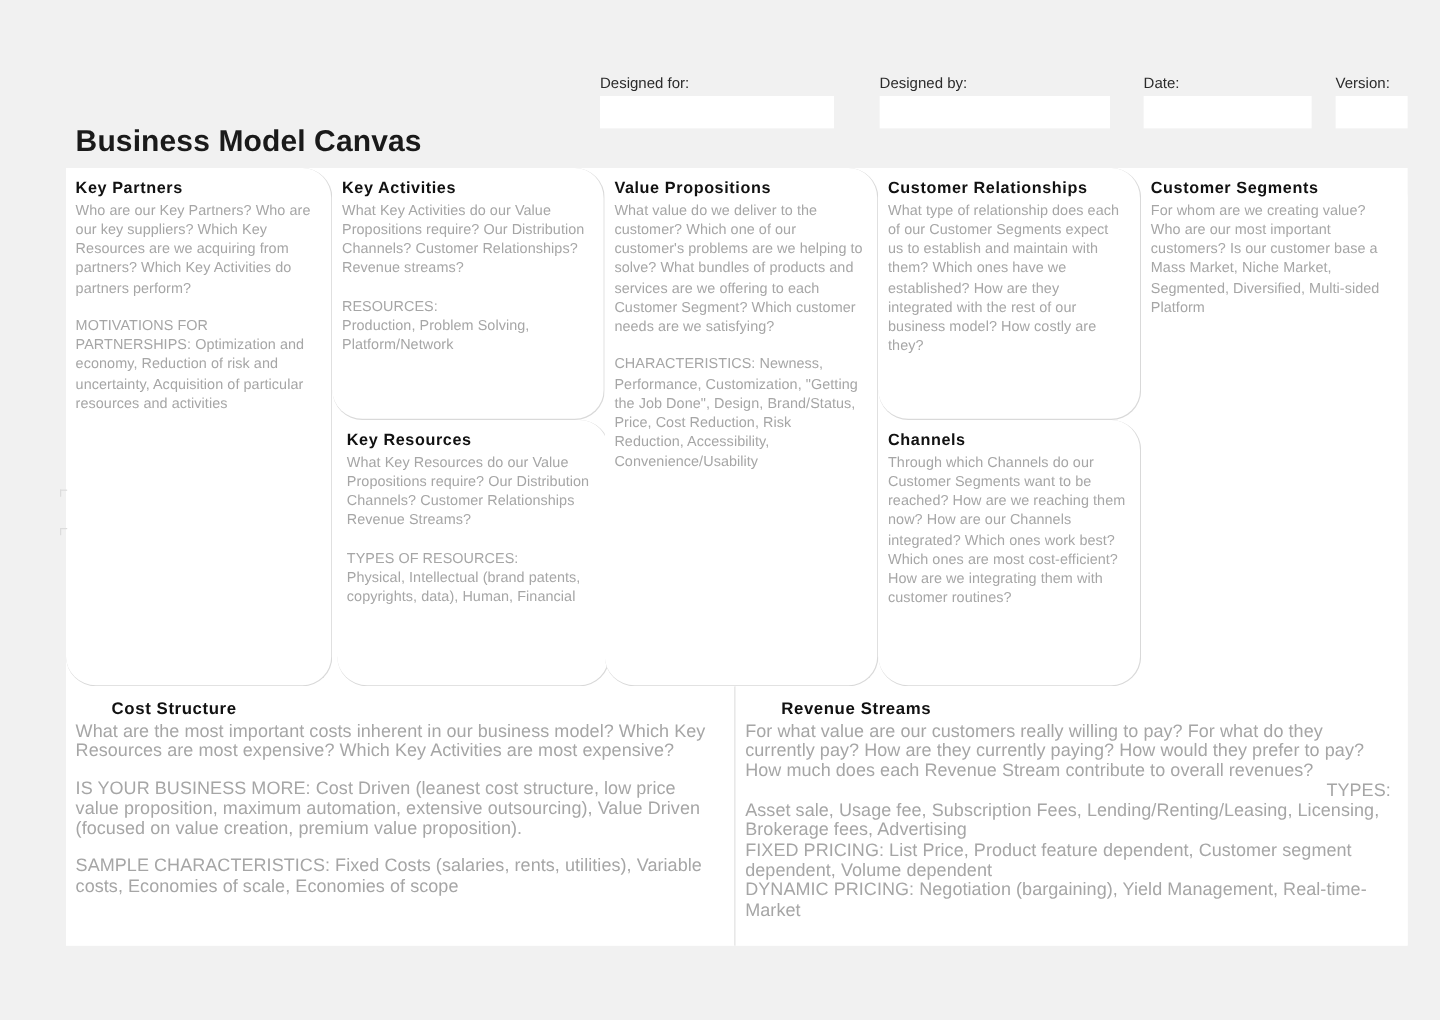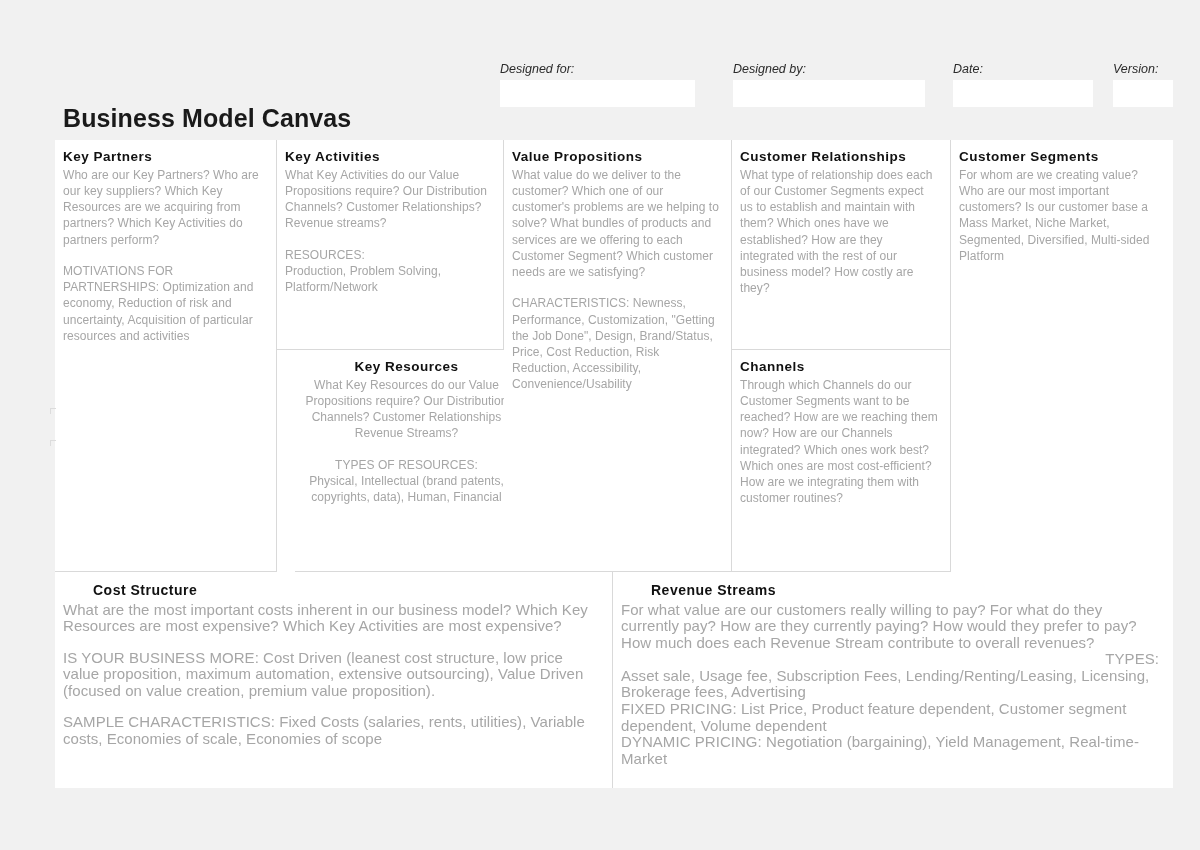--- a/index.html
+++ b/index.html
@@ -41,21 +41,20 @@
     letter-spacing: 0.1px;
     white-space: nowrap;
     margin-top: 20px;
   }
   .meta-field {
     position: absolute;
     top: 0;
   }
   .meta-label {
     font-size: 12.5px;
-    font-style: italic;
     color: #2b2b2b;
     display: block;
     margin-bottom: 4px;
     white-space: nowrap;
   }
   .meta-box {
     background: #ffffff;
     border: none;
     height: 27px;
     display: block;
@@ -84,21 +83,21 @@
   }
 
   .cell {
     position: absolute;
     box-sizing: border-box;
     background: #ffffff;
     padding: 9px 11px 6px 8px;
     overflow: hidden;
   }
   .v-sep { border-right: 1px solid #d9d9d9; }
-  .h-sep { border-bottom: 1px solid #d9d9d9; }
+  .h-sep { border-bottom: 1px solid #d9d9d9; border-radius: 25px; }
 
   .cell h2 {
     margin: 0 0 1px 0;
     font-size: 13.5px;
     font-weight: bold;
     color: #111111;
     letter-spacing: 0.5px;
     line-height: 1.25;
   }
   .cell p {
@@ -108,21 +107,21 @@
     color: #a6a6a6;
     letter-spacing: 0.05px;
   }
   .cell p.gap { margin-top: 15px; }
   .cell p.tight { margin-top: 0; }
   .right-note { text-align: right; display: block; }
 
   
   #c-key-partners        { left: 0;    top: 0;   width: 222px; height: 432px; }
   #c-key-activities      { left: 222px; top: 0;   width: 227px; height: 210px; }
-  #c-key-resources       { left: 240px; top: 210px; width: 227px; height: 222px; text-align: center; }
+  #c-key-resources       { left: 226px; top: 210px; width: 227px; height: 222px; }
   #c-value-propositions  { left: 449px; top: 0;   width: 228px; height: 432px; }
   #c-customer-relations  { left: 677px; top: 0;   width: 219px; height: 210px; }
   #c-channels            { left: 677px; top: 210px; width: 219px; height: 222px; }
   #c-customer-segments   { left: 896px; top: 0;   width: 222px; height: 460px; }
 
   
   #c-cost-structure      { left: 0;    top: 432px; width: 558px; height: 216px; }
   #c-revenue-streams     { left: 558px; top: 432px; width: 560px; height: 216px; }
 
   #c-cost-structure p, #c-revenue-streams p { font-size: 15px; line-height: 16.6px; }

